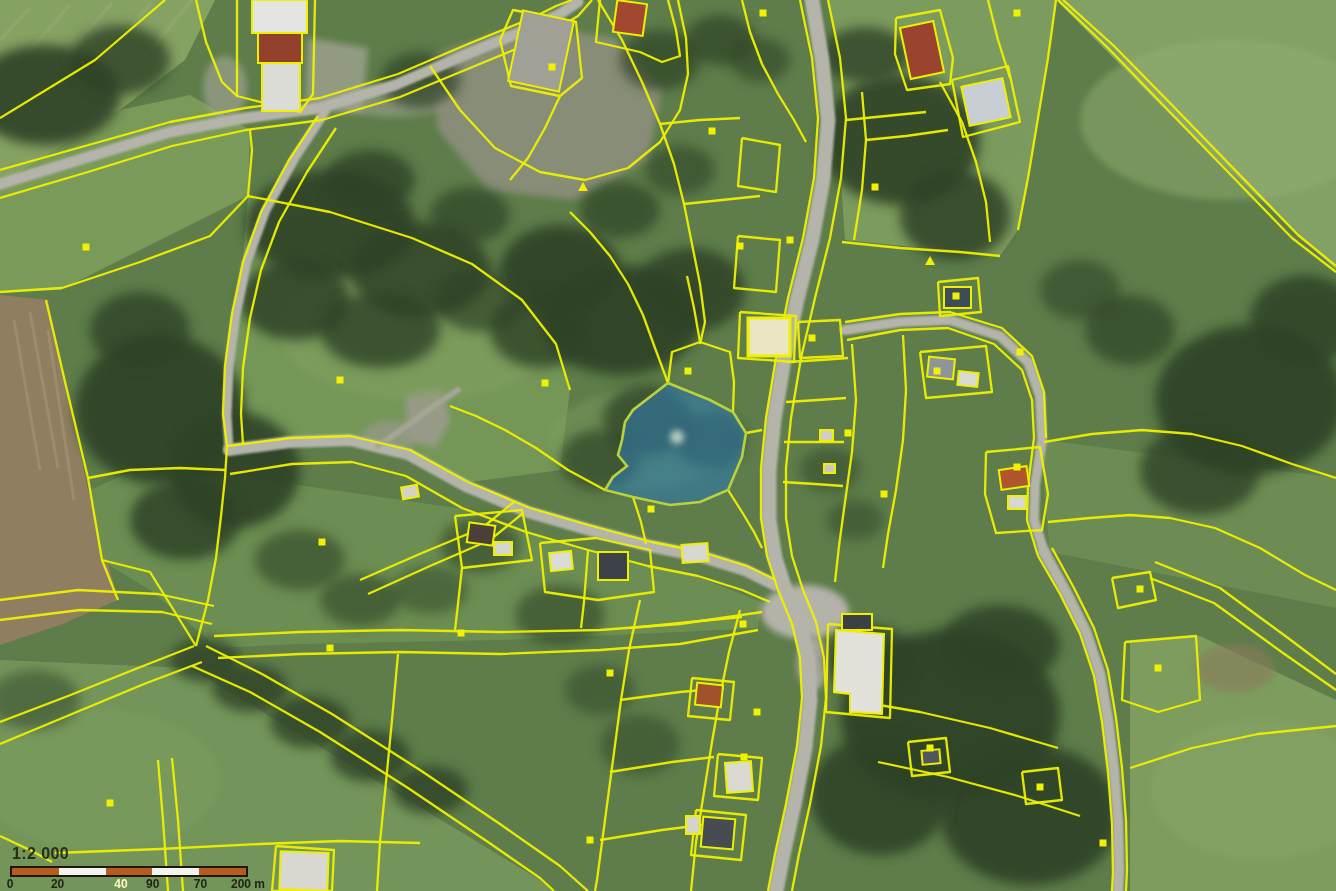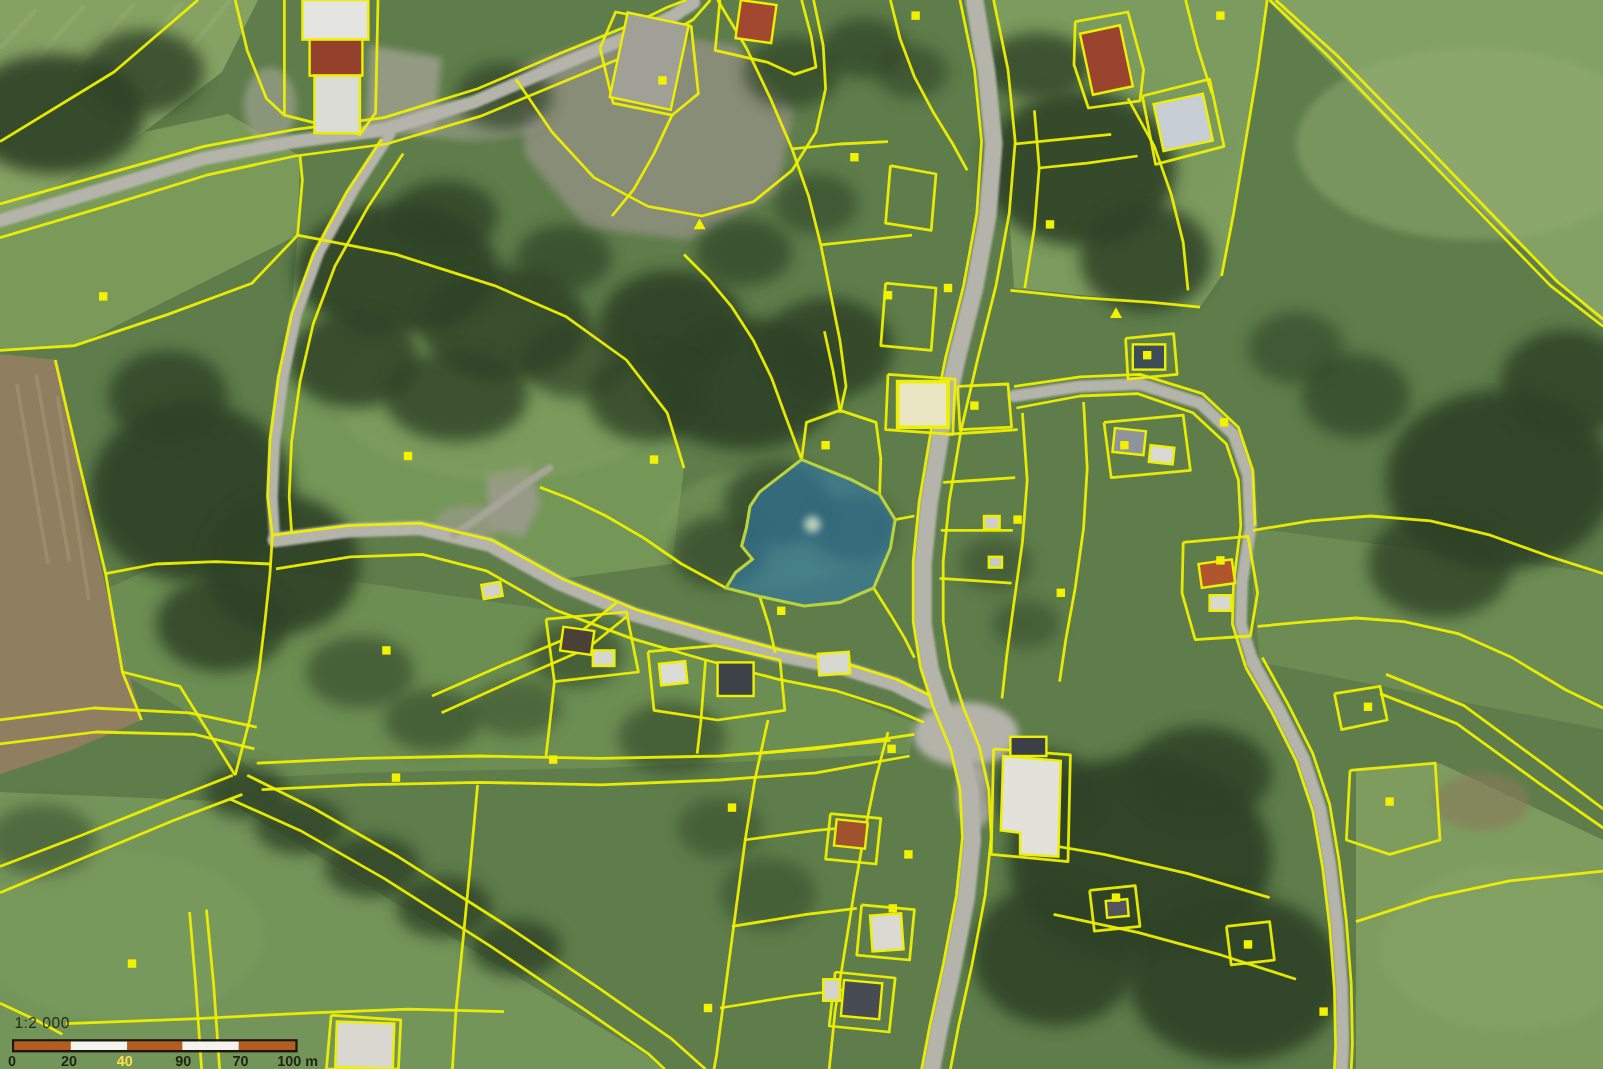--- a/index.html
+++ b/index.html
@@ -1,20 +1,20 @@
 <!DOCTYPE html>
 <html><head>
 <meta charset="utf-8">
 <style>
   html,body{margin:0;padding:0;background:#222;}
   .viewport{position:relative;width:1336px;height:891px;overflow:hidden;
     background:#5e7d4a;font-family:"Liberation Sans",sans-serif;}
   .viewport svg{position:absolute;left:0;top:0;width:100%;height:100%;display:block;}
   .scalebar{position:absolute;left:0;top:0;width:100%;height:100%;pointer-events:none;}
-  .scalebar .ratio{position:absolute;left:12px;top:845px;font-size:13px;font-weight:normal;
+  .scalebar .ratio{position:absolute;left:12px;top:845px;font-size:16px;font-weight:bold;
     color:#20260f;opacity:.92;letter-spacing:.4px;}
   #bar-segments{position:absolute;display:flex;border:2px solid #20150b;box-sizing:border-box;}
   #bar-segments span{flex:1 1 auto;height:100%;}
   #bar-ticks{position:absolute;left:0;top:0;width:100%;height:100%;}
   #bar-ticks span{position:absolute;top:877px;transform:translateX(-50%);
     font-size:12px;font-weight:bold;white-space:nowrap;}
 </style>
 </head>
 <body>
 
@@ -315,19 +315,19 @@
     <div id="bar-segments" style="left: 10px; top: 866px; width: 238px; height: 11px; border-color: rgb(32, 21, 11);">
         <span style="background: rgb(182, 92, 30);"></span>
         <span style="background: rgb(243, 243, 239);"></span>
         <span style="background: rgb(182, 92, 30);"></span>
         <span style="background: rgb(243, 243, 239);"></span>
         <span style="background: rgb(182, 92, 30);"></span>
       </div>
     <div id="bar-ticks">
         <span style="left: 10px; color: rgb(30, 36, 18);">0</span>
         <span style="left: 57.6px; color: rgb(30, 36, 18);">20</span>
-        <span style="left: 104px; color: #fde047;">40</span>
+        <span style="left: 121px; color: #fef9c3;">40</span>
         <span style="left: 152.8px; color: rgb(30, 36, 18);">90</span>
         <span style="left: 200.4px; color: rgb(30, 36, 18);">70</span>
-        <span style="left: 248px; color: rgb(30, 36, 18);">100 m</span>
+        <span style="left: 248px; color: rgb(30, 36, 18);">200 m</span>
       </div>
   </div>
 </div>
 
 </body></html>

